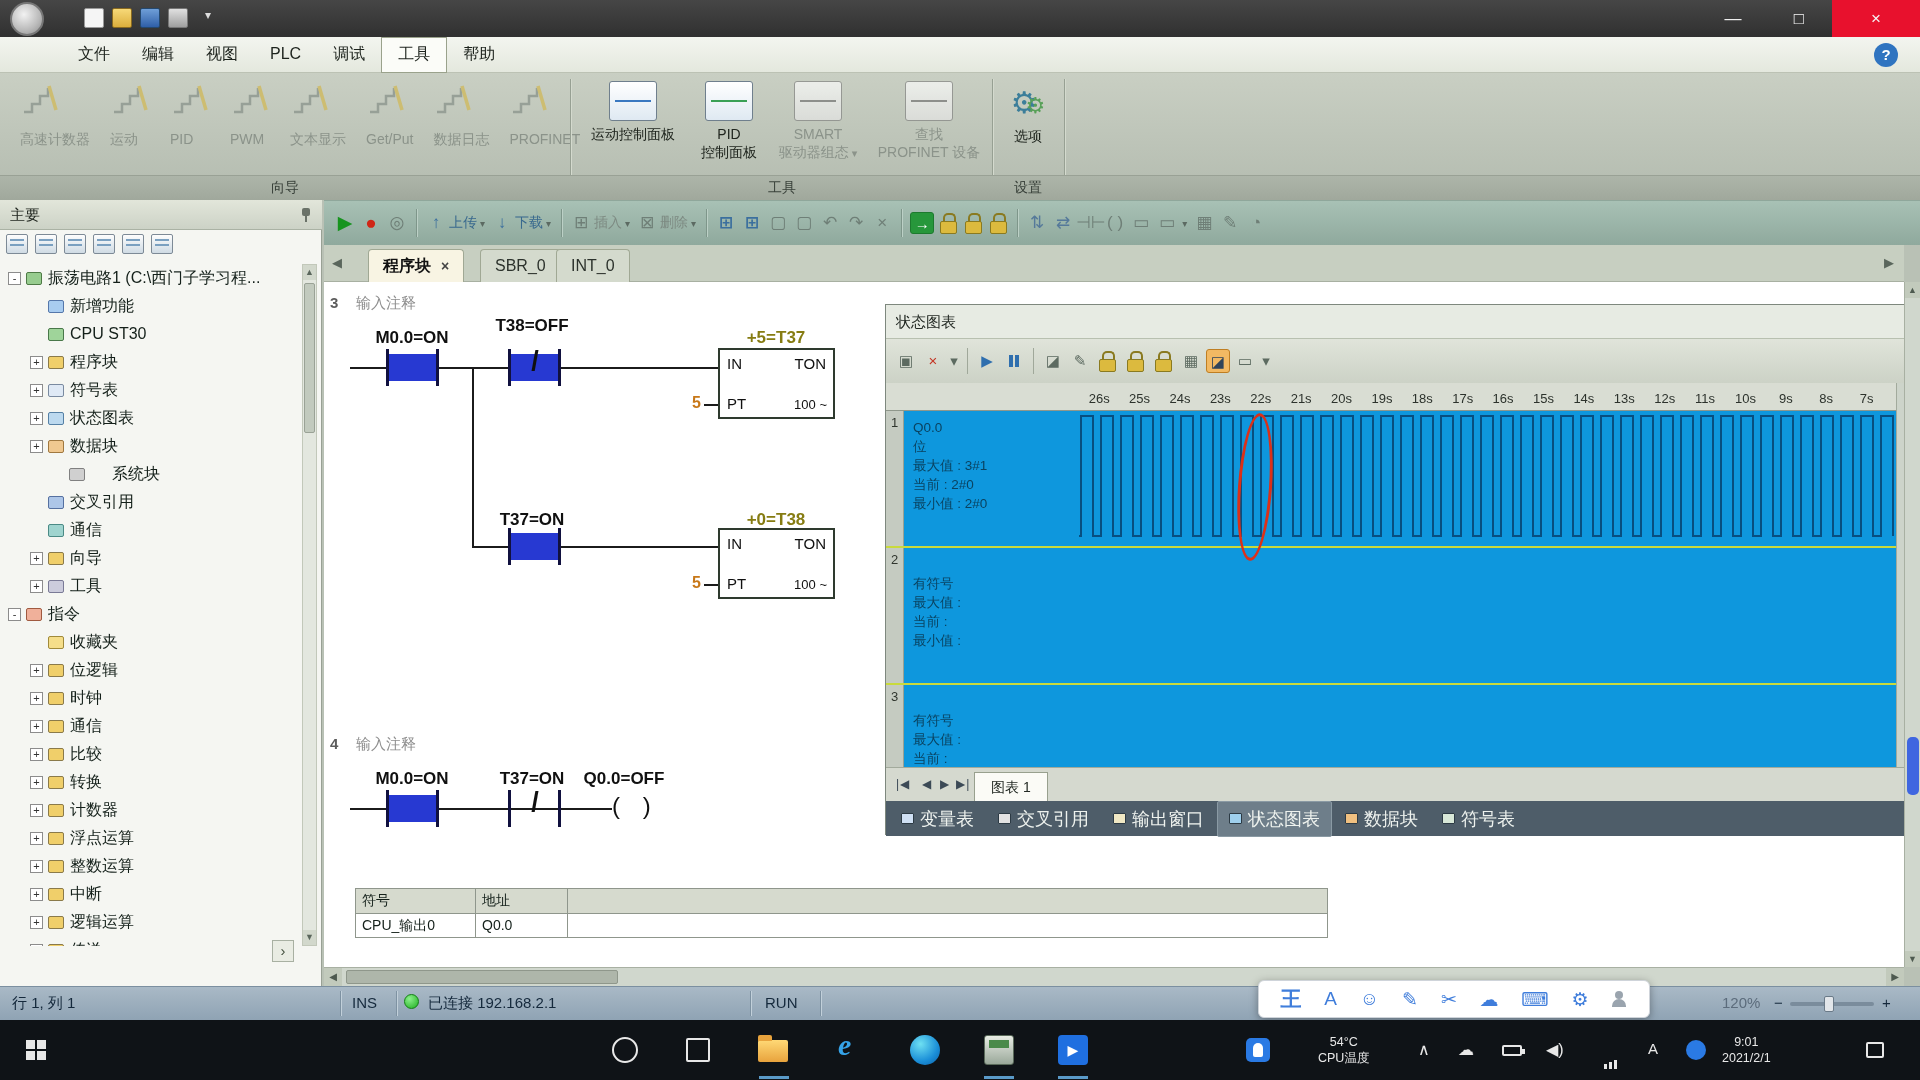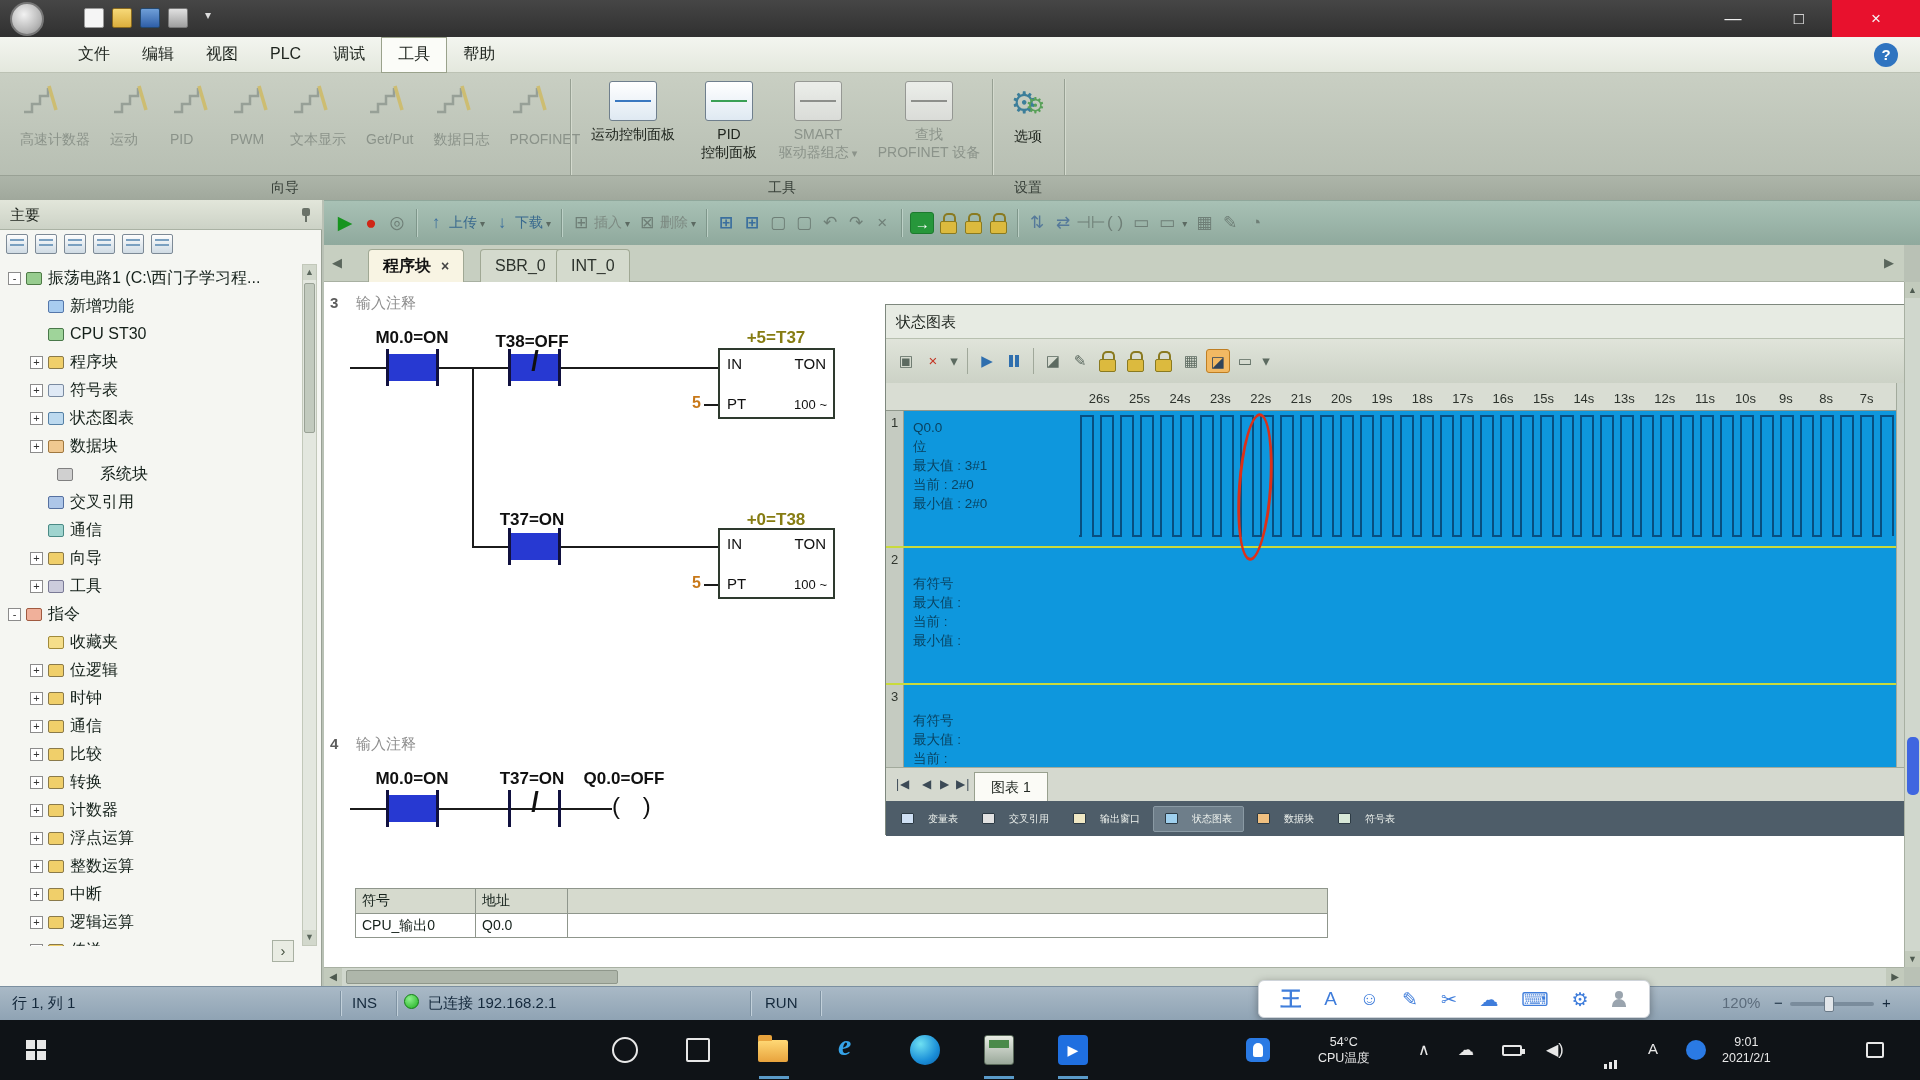--- a/index.html
+++ b/index.html
@@ -156,21 +156,21 @@
   .sc-info div{height:19px;line-height:19px;white-space:nowrap}
   .sc-plot{flex:1;position:relative;background:#0e97dd;overflow:hidden}
   .sc-sep{height:2px;background:#c9da3c}
   .sc-ellipse{position:absolute;left:352px;top:108px;width:34px;height:148px;border:3px solid #dc3018;border-radius:50%;transform:rotate(4deg)}
   .sc-vrail{position:absolute;right:0;top:78px;width:13px;height:384px;background:#cdd4ca;border-left:1px solid #a2aa9c}
   .sc-tabrow{position:absolute;left:0;top:462px;width:100%;height:34px;background:#d5d9cf;border-top:1px solid #a2aa9c}
   .sc-nav{position:absolute;top:9px;font-size:12px;color:#3c4a56;letter-spacing:1px}
   .sc-tab{position:absolute;left:88px;top:4px;height:30px;background:#fbfbf6;border:1px solid #98a08e;border-bottom:none;
     padding:0 16px;line-height:28px;font-size:14px;color:#242a24}
   .sc-dock{position:absolute;left:0;top:496px;width:100%;height:35px;background:#4e5d69;display:flex;align-items:center;padding-left:4px;gap:2px}
-  .dock-tab{display:flex;align-items:center;gap:14px;padding:5px 11px;font-size:10px;color:#eef2ee;white-space:nowrap}
+  .dock-tab{display:flex;align-items:center;gap:6px;padding:5px 11px;font-size:18px;color:#eef2ee;white-space:nowrap}
   .dock-tab.active{background:#6e7e8a;border:1px solid #8a9aa4;border-radius:2px}
   .dock-ico{width:13px;height:11px;border:1px solid #2c3a44;border-radius:1px}
 
   
   .vscroll{position:absolute;left:1904px;top:282px;width:16px;height:685px;background:#d0d7cd;border-left:1px solid #a8b0a2}
   .vscroll .arr{position:absolute;left:0;width:15px;height:16px;text-align:center;font-size:9px;line-height:16px;color:#4e5a50;background:#c2cabc}
   .vscroll .thumb{position:absolute;left:2px;top:455px;width:12px;height:58px;background:#3f66e0;border-radius:5px}
   .hscroll{position:absolute;left:324px;top:967px;width:1580px;height:19px;background:#d0d7cd;border-top:1px solid #a8b0a2}
   .hscroll .arr{position:absolute;top:0;width:18px;height:18px;text-align:center;font-size:10px;line-height:18px;color:#4e5a50;background:#c2cabc}
   .hscroll .thumb{position:absolute;left:22px;top:2px;width:272px;height:14px;background:#aeb6aa;border:1px solid #8f978b;border-radius:2px}
@@ -424,21 +424,21 @@
         <div class="tree-row" style="padding-left: 30px;">
           <span class="tree-exp">+</span>
           <span class="tree-ico chart"></span>
           <span class="tree-label">状态图表</span>
         </div>
         <div class="tree-row" style="padding-left: 30px;">
           <span class="tree-exp">+</span>
           <span class="tree-ico data"></span>
           <span class="tree-label">数据块</span>
         </div>
-        <div class="tree-row" style="padding-left: 18px; gap: 21px;">
+        <div class="tree-row" style="padding-left: 30px; gap: 21px;">
           <span class="tree-exp none"></span>
           <span class="tree-ico sys"></span>
           <span class="tree-label">系统块</span>
         </div>
         <div class="tree-row" style="padding-left: 30px;">
           <span class="tree-exp none"></span>
           <span class="tree-ico book"></span>
           <span class="tree-label">交叉引用</span>
         </div>
         <div class="tree-row" style="padding-left: 30px;">
@@ -546,21 +546,21 @@
     <span class="nethdr-txt" style="left:32px;top:12px">输入注释</span>
 
     <div class="wire-h" style="left:26px;top:85px;width:368px"></div>
     <div class="wire-v" style="left:148px;top:85px;height:181px"></div>
 
     <span class="llabel" style="left:88px;top:46px">M0.0=ON</span>
     <div class="cfill" style="left:65px;top:72px"></div>
     <div class="cbar" style="left:62px;top:67px"></div>
     <div class="cbar" style="left:112px;top:67px"></div>
 
-    <span class="llabel" style="left:208px;top:50px">T38=OFF</span>
+    <span class="llabel" style="left:208px;top:34px">T38=OFF</span>
     <div class="cfill" style="left:187px;top:72px"></div>
     <div class="cbar" style="left:184px;top:67px"></div>
     <div class="cbar" style="left:234px;top:67px"></div>
     <span class="cslash" style="left:211px;top:64px">/</span>
 
     <span class="tlabel" style="left:452px;top:46px">+5=T37</span>
     <div class="tbox" style="left:394px;top:66px">
       <span class="tin">IN</span>
       <span class="ttype">TON</span>
       <span class="tpt">PT</span>

